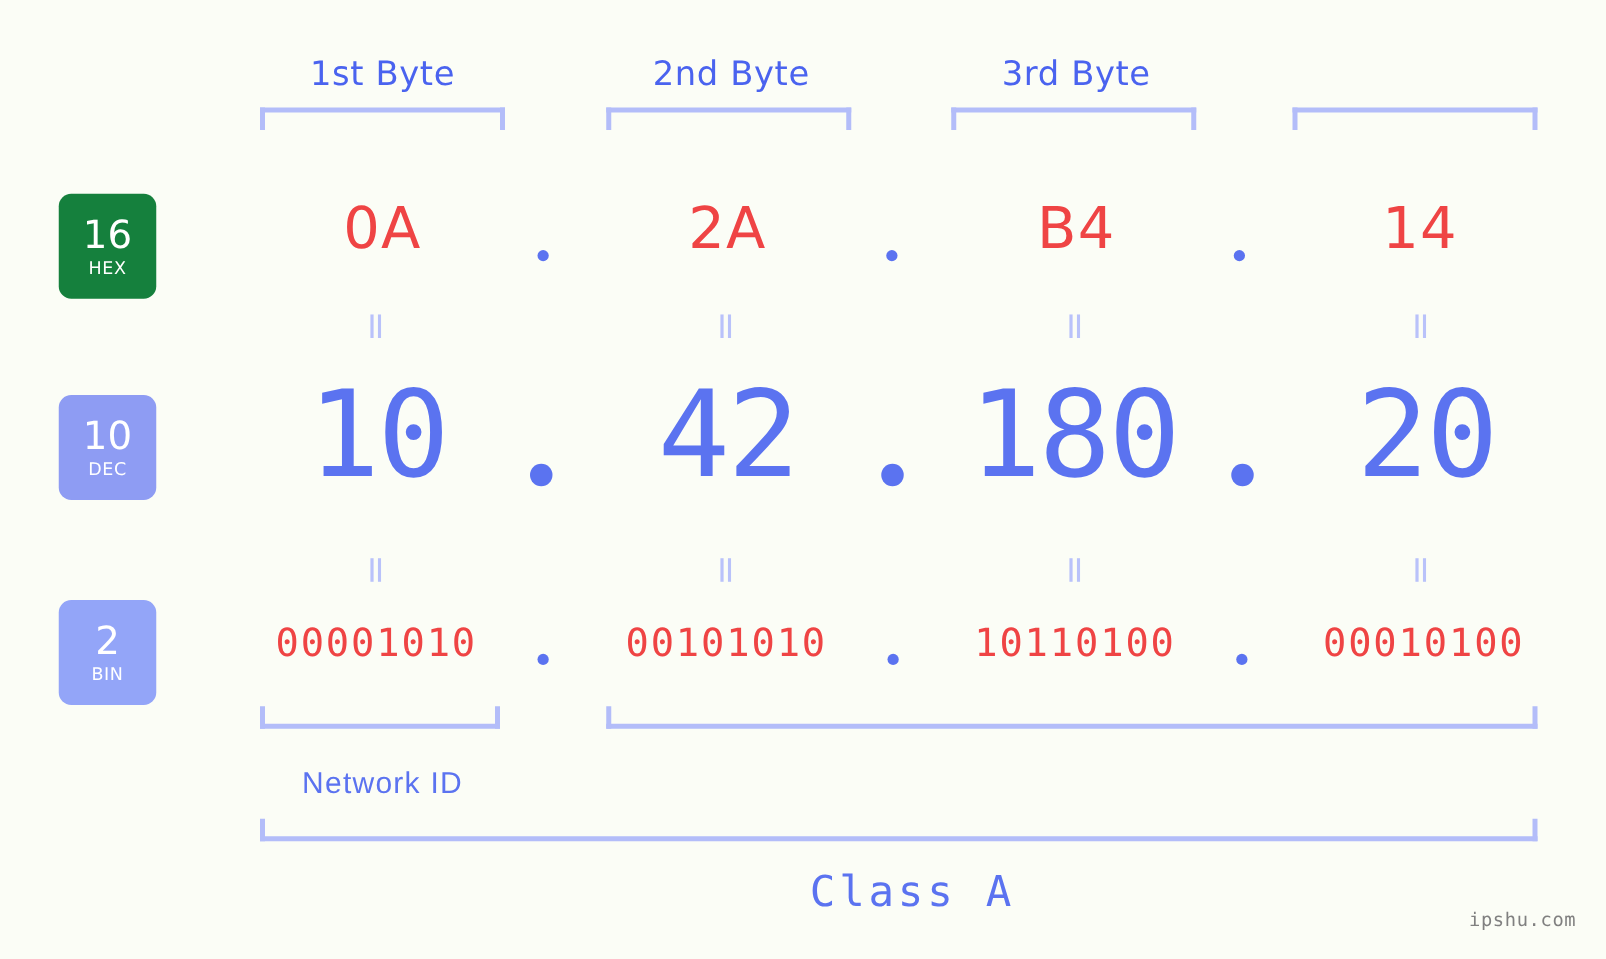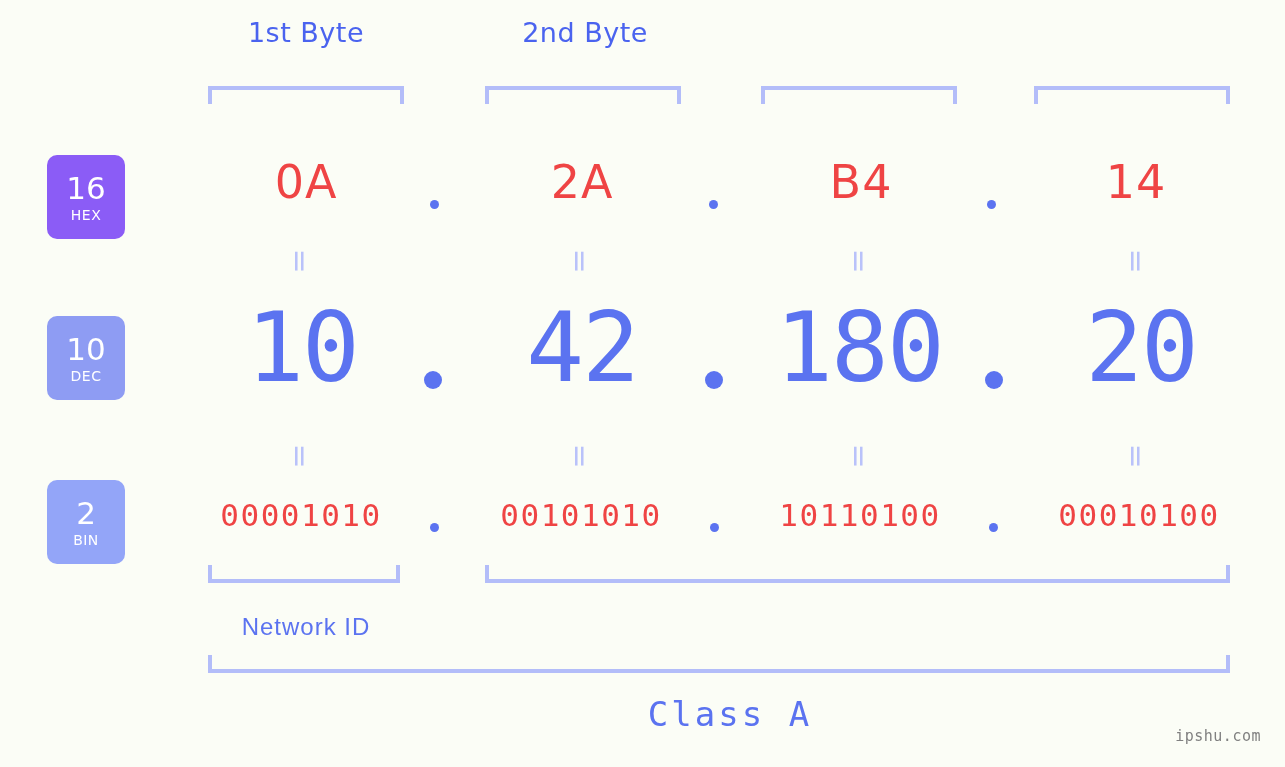--- a/index.html
+++ b/index.html
@@ -17,21 +17,21 @@
   }
 
   .stage {
     position: absolute;
     inset: 0;
   }
 
   
   .byte-label {
     position: absolute;
-    top: 17px;
+    top: 44px;
     width: 260px;
     text-align: center;
     font-family: "DejaVu Sans", sans-serif;
     font-size: 27px;
     color: #4a63ef;
     letter-spacing: 0.5px;
     white-space: nowrap;
   }
 
   
@@ -74,21 +74,21 @@
     font-size: 31px;
     font-weight: 400;
     letter-spacing: 0px;
   }
   .badge .badge-sub {
     font-size: 14px;
     font-weight: 400;
     margin-top: 4px;
     letter-spacing: 0.5px;
   }
-  .badge-hex { top: 155px; background: #8b5cf6; }
+  .badge-hex { top: 155px; background: #15803d; }
   .badge-dec { top: 316px; background: #8e9cf3; }
   .badge-bin { top: 480px; background: #93a5f8; }
 
   
   .cell {
     position: absolute;
     width: 260px;
     text-align: center;
     white-space: nowrap;
   }
@@ -174,20 +174,21 @@
     letter-spacing: 0.5px;
   }
 </style>
 </head>
 <body>
 
 <div class="stage">
 
   <div class="byte-label" style="left:176px;">1st Byte</div>
   <div class="byte-label" style="left:455px;">2nd Byte</div>
+  <div class="byte-label" style="left:731px;">3rd Byte</div>
 
   <div class="bracket-top" style="left:208px;  width:196px;"></div>
   <div class="bracket-top" style="left:485px;  width:196px;"></div>
   <div class="bracket-top" style="left:761px;  width:196px;"></div>
   <div class="bracket-top" style="left:1034px; width:196px;"></div>
 
   <div class="badge badge-hex">
     <span class="badge-num">16</span>
     <span class="badge-sub">HEX</span>
   </div>

